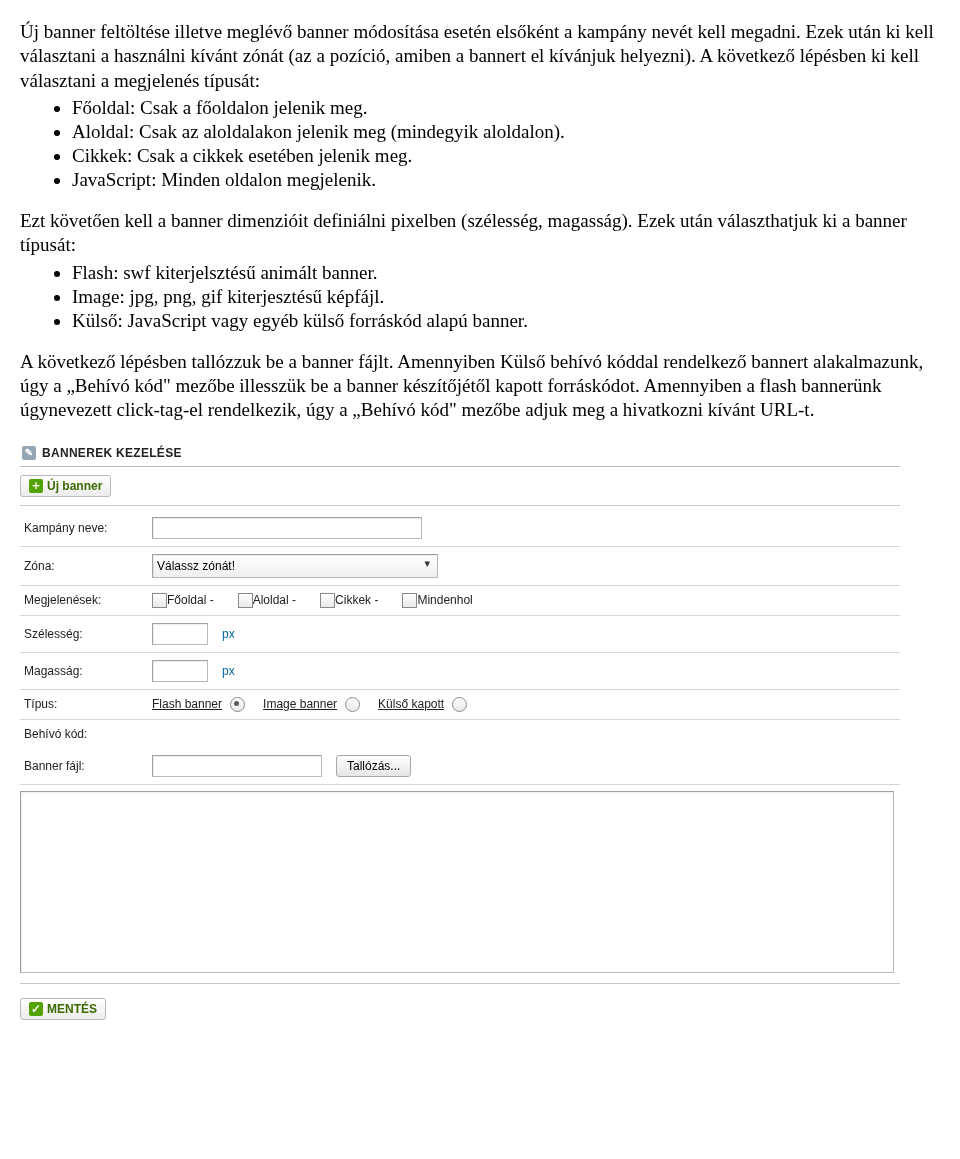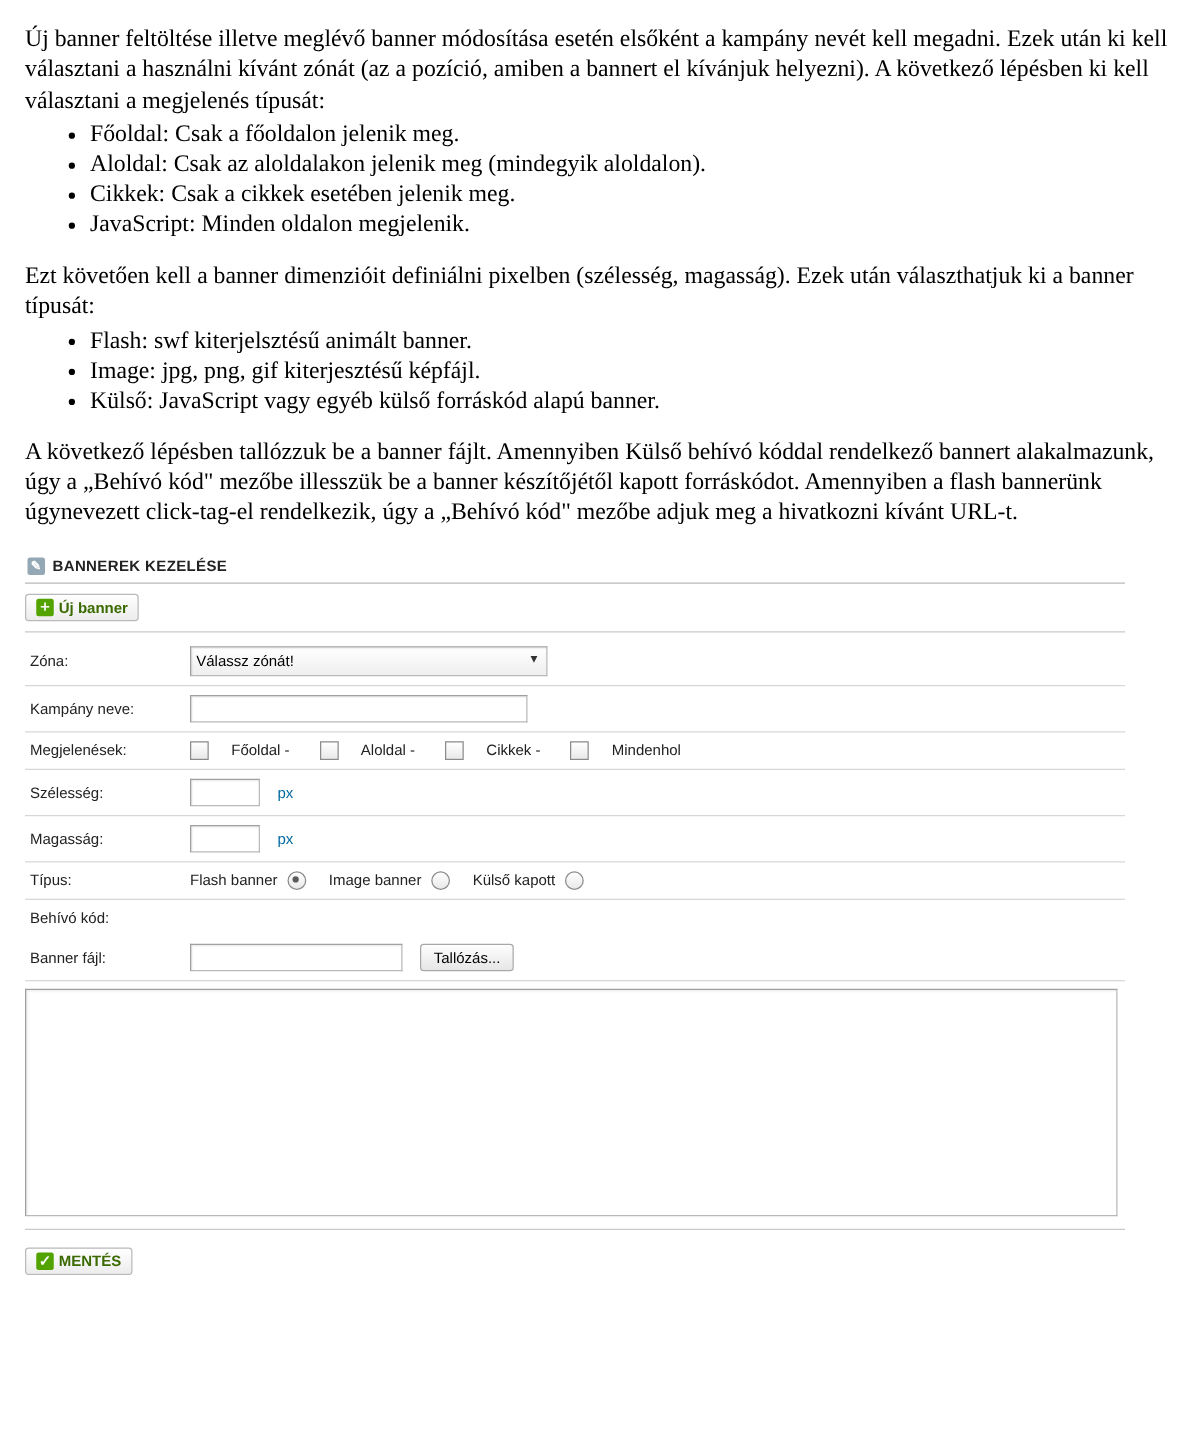--- a/index.html
+++ b/index.html
@@ -122,22 +122,22 @@
   }
   .rd { border-radius: 50%; position: relative; }
   .rd.checked::after {
     content: "";
     position: absolute;
     left: 3px; top: 3px;
     width: 5px; height: 5px;
     background: #5b5b5b;
     border-radius: 50%;
   }
-  .optgroup { display: inline-flex; align-items: center; gap: 18px; margin-right: 16px; }
-  .optgroup.radio { gap: 6px; margin-right: 10px; }
+  .optgroup { display: inline-flex; align-items: center; gap: 0; margin-right: 16px; }
+  .optgroup.radio { gap: 6px; margin-right: 10px; text-decoration: underline; }
   .optgroup.radio .lbl { margin-right: 2px; }
   .unit { margin-left: 6px; color: #0369a1; }
   .filebtn {
     font: 12px Verdana, sans-serif;
     height: 22px;
     padding: 0 10px;
     background: linear-gradient(#fefefe,#e6e6e6);
     border: 1px solid #a8a8a8;
     border-radius: 3px;
     cursor: pointer;
@@ -186,29 +186,29 @@
     <span>BANNEREK KEZELÉSE</span>
   </div>
 
   <button class="btn">
     <span class="plus-icon">＋</span>
     <span>Új banner</span>
   </button>
   <div class="divider"></div>
 
   <div class="frow">
+    <div class="flabel">Kampány neve:</div>
+    <input class="txt" style="width: 260px;" type="text">
+  </div>
+
+  <div class="frow">
     <div class="flabel">Zóna:</div>
     <span class="sel-wrap">
       <input class="sel" readonly="" value="Válassz zónát!" style="">
     </span>
-  </div>
-
-  <div class="frow">
-    <div class="flabel">Kampány neve:</div>
-    <input class="txt" style="width: 260px;" type="text">
   </div>
 
   <div class="frow">
     <div class="flabel">Megjelenések:</div>
     <span class="optgroup">
       <span class="cb"></span>
       <span class="lbl">Főoldal -</span>
     </span>
     <span class="optgroup">
       <span class="cb"></span>

